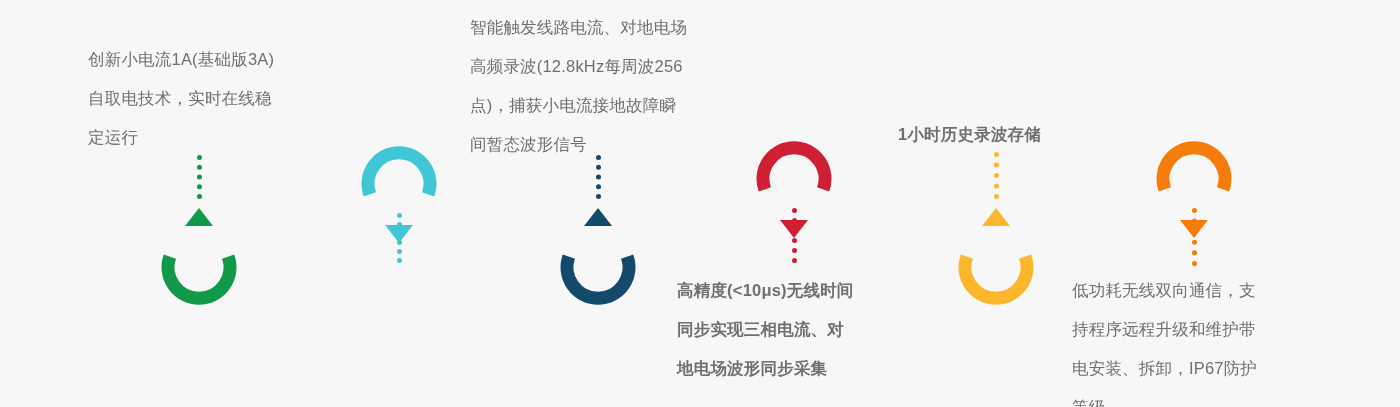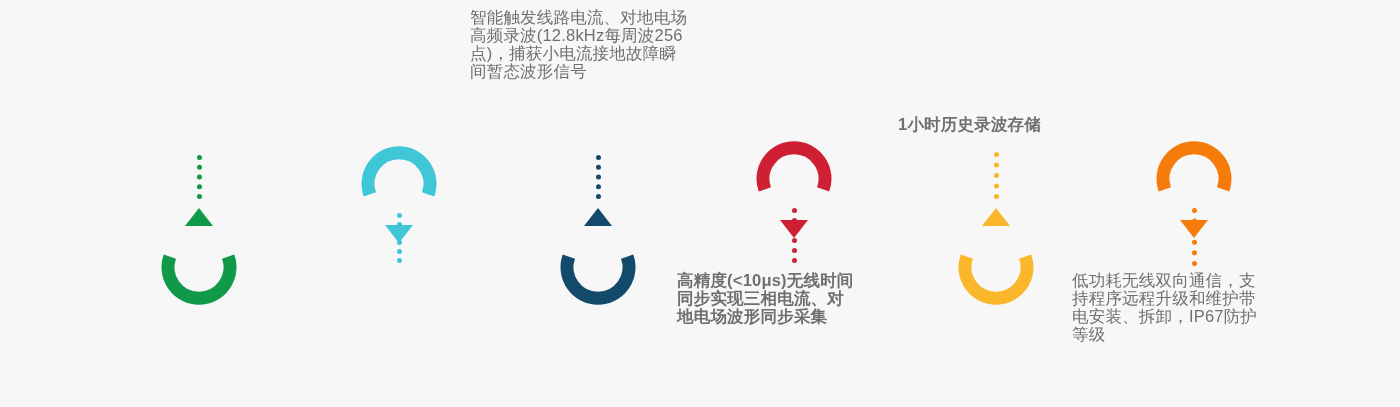--- a/index.html
+++ b/index.html
@@ -18,21 +18,21 @@
     position: relative;
     width: 1400px;
     height: 407px;
   }
 
   
   .caption {
     position: absolute;
     color: #6f6f6f;
     font-size: 16.5px;
-    line-height: 18px;
+    line-height: 39px;
     letter-spacing: 0.2px;
     white-space: pre-line;
     font-family: "Liberation Sans", "DejaVu Sans", sans-serif;
   }
   .caption.above { }
   .caption.below { }
 
   
   .icon-wrap {
     position: absolute;
@@ -51,20 +51,23 @@
     position: absolute;
     width: 0;
     border-left-style: dotted;
     border-left-width: 5px;
   }
 </style>
 </head>
 <body>
 
 <div id="stage" style="background: rgb(247, 247, 247);">
+    <div class="caption above" style="left: 88px; top: 40px; width: 248px; color: rgb(111, 111, 111);">创新小电流1A(基础版3A)
+自取电技术，实时在线稳
+定运行</div>
     <div class="connector" style="left: 197px; top: 155px; height: 44px; border-left-color: rgb(15, 153, 73);"></div>
     <div class="icon-wrap" style="left: 153px; top: 196px;">
       <svg viewBox="0 0 92 92" width="92" height="92">
         <g>
           <path d="M 16.86952875563684 60.60262444309573 A 31 31 0 1 0 75.13047124436316 60.60262444309573" fill="none" stroke="#0f9949" stroke-width="13" stroke-linecap="butt"></path>
           <path d="M 46 12 L 60 30 L 32 30 Z" fill="#0f9949"></path>
         </g>
       </svg>
     </div>
     <div class="connector" style="left: 397px; top: 213px; height: 50px; border-left-color: rgb(63, 198, 215);"></div>

